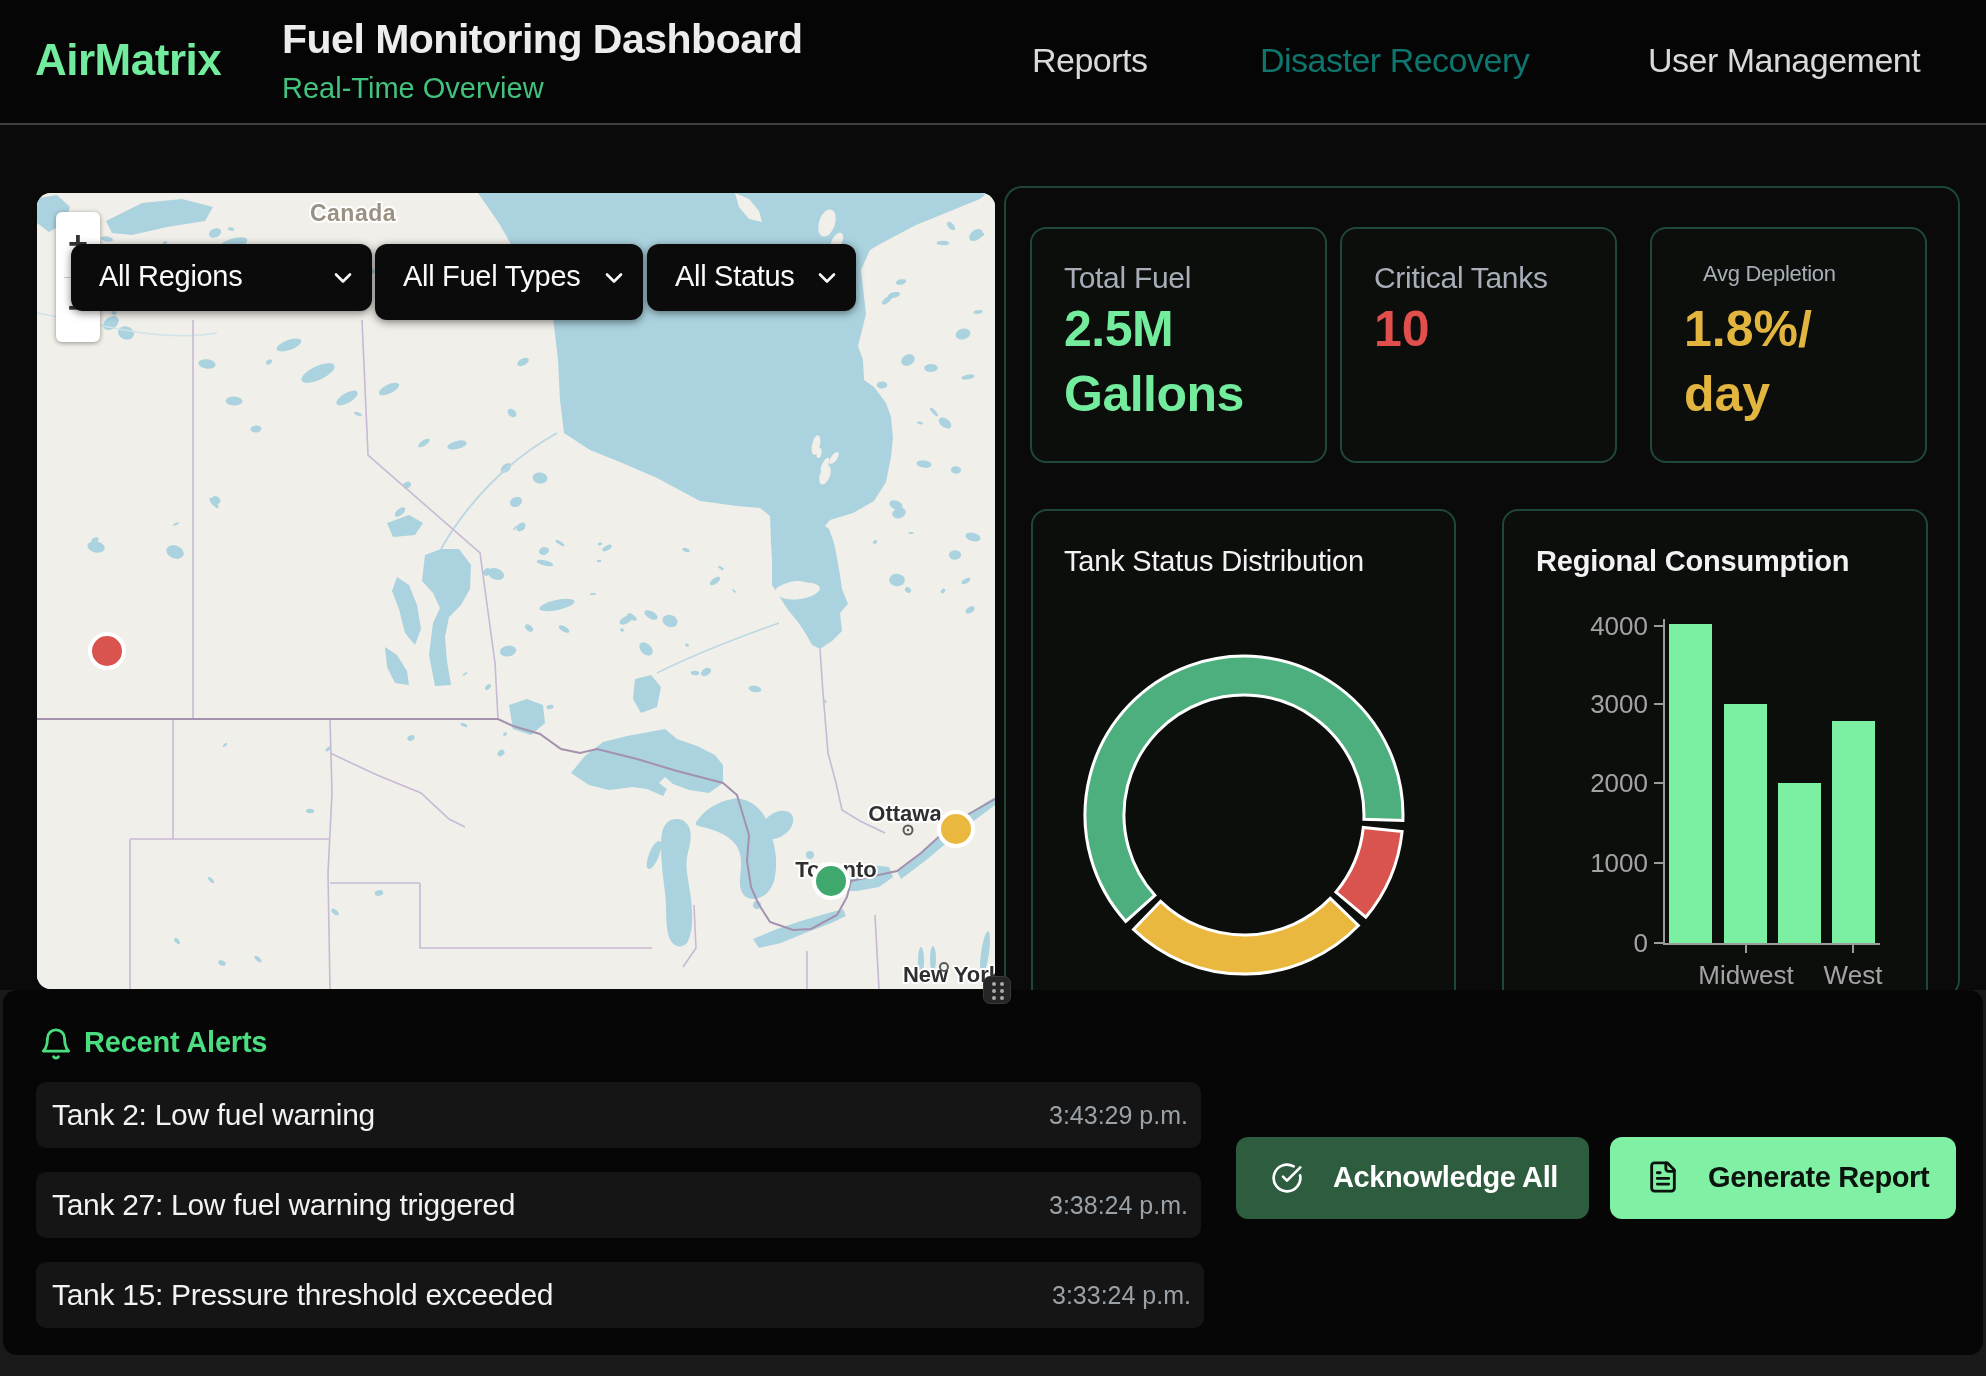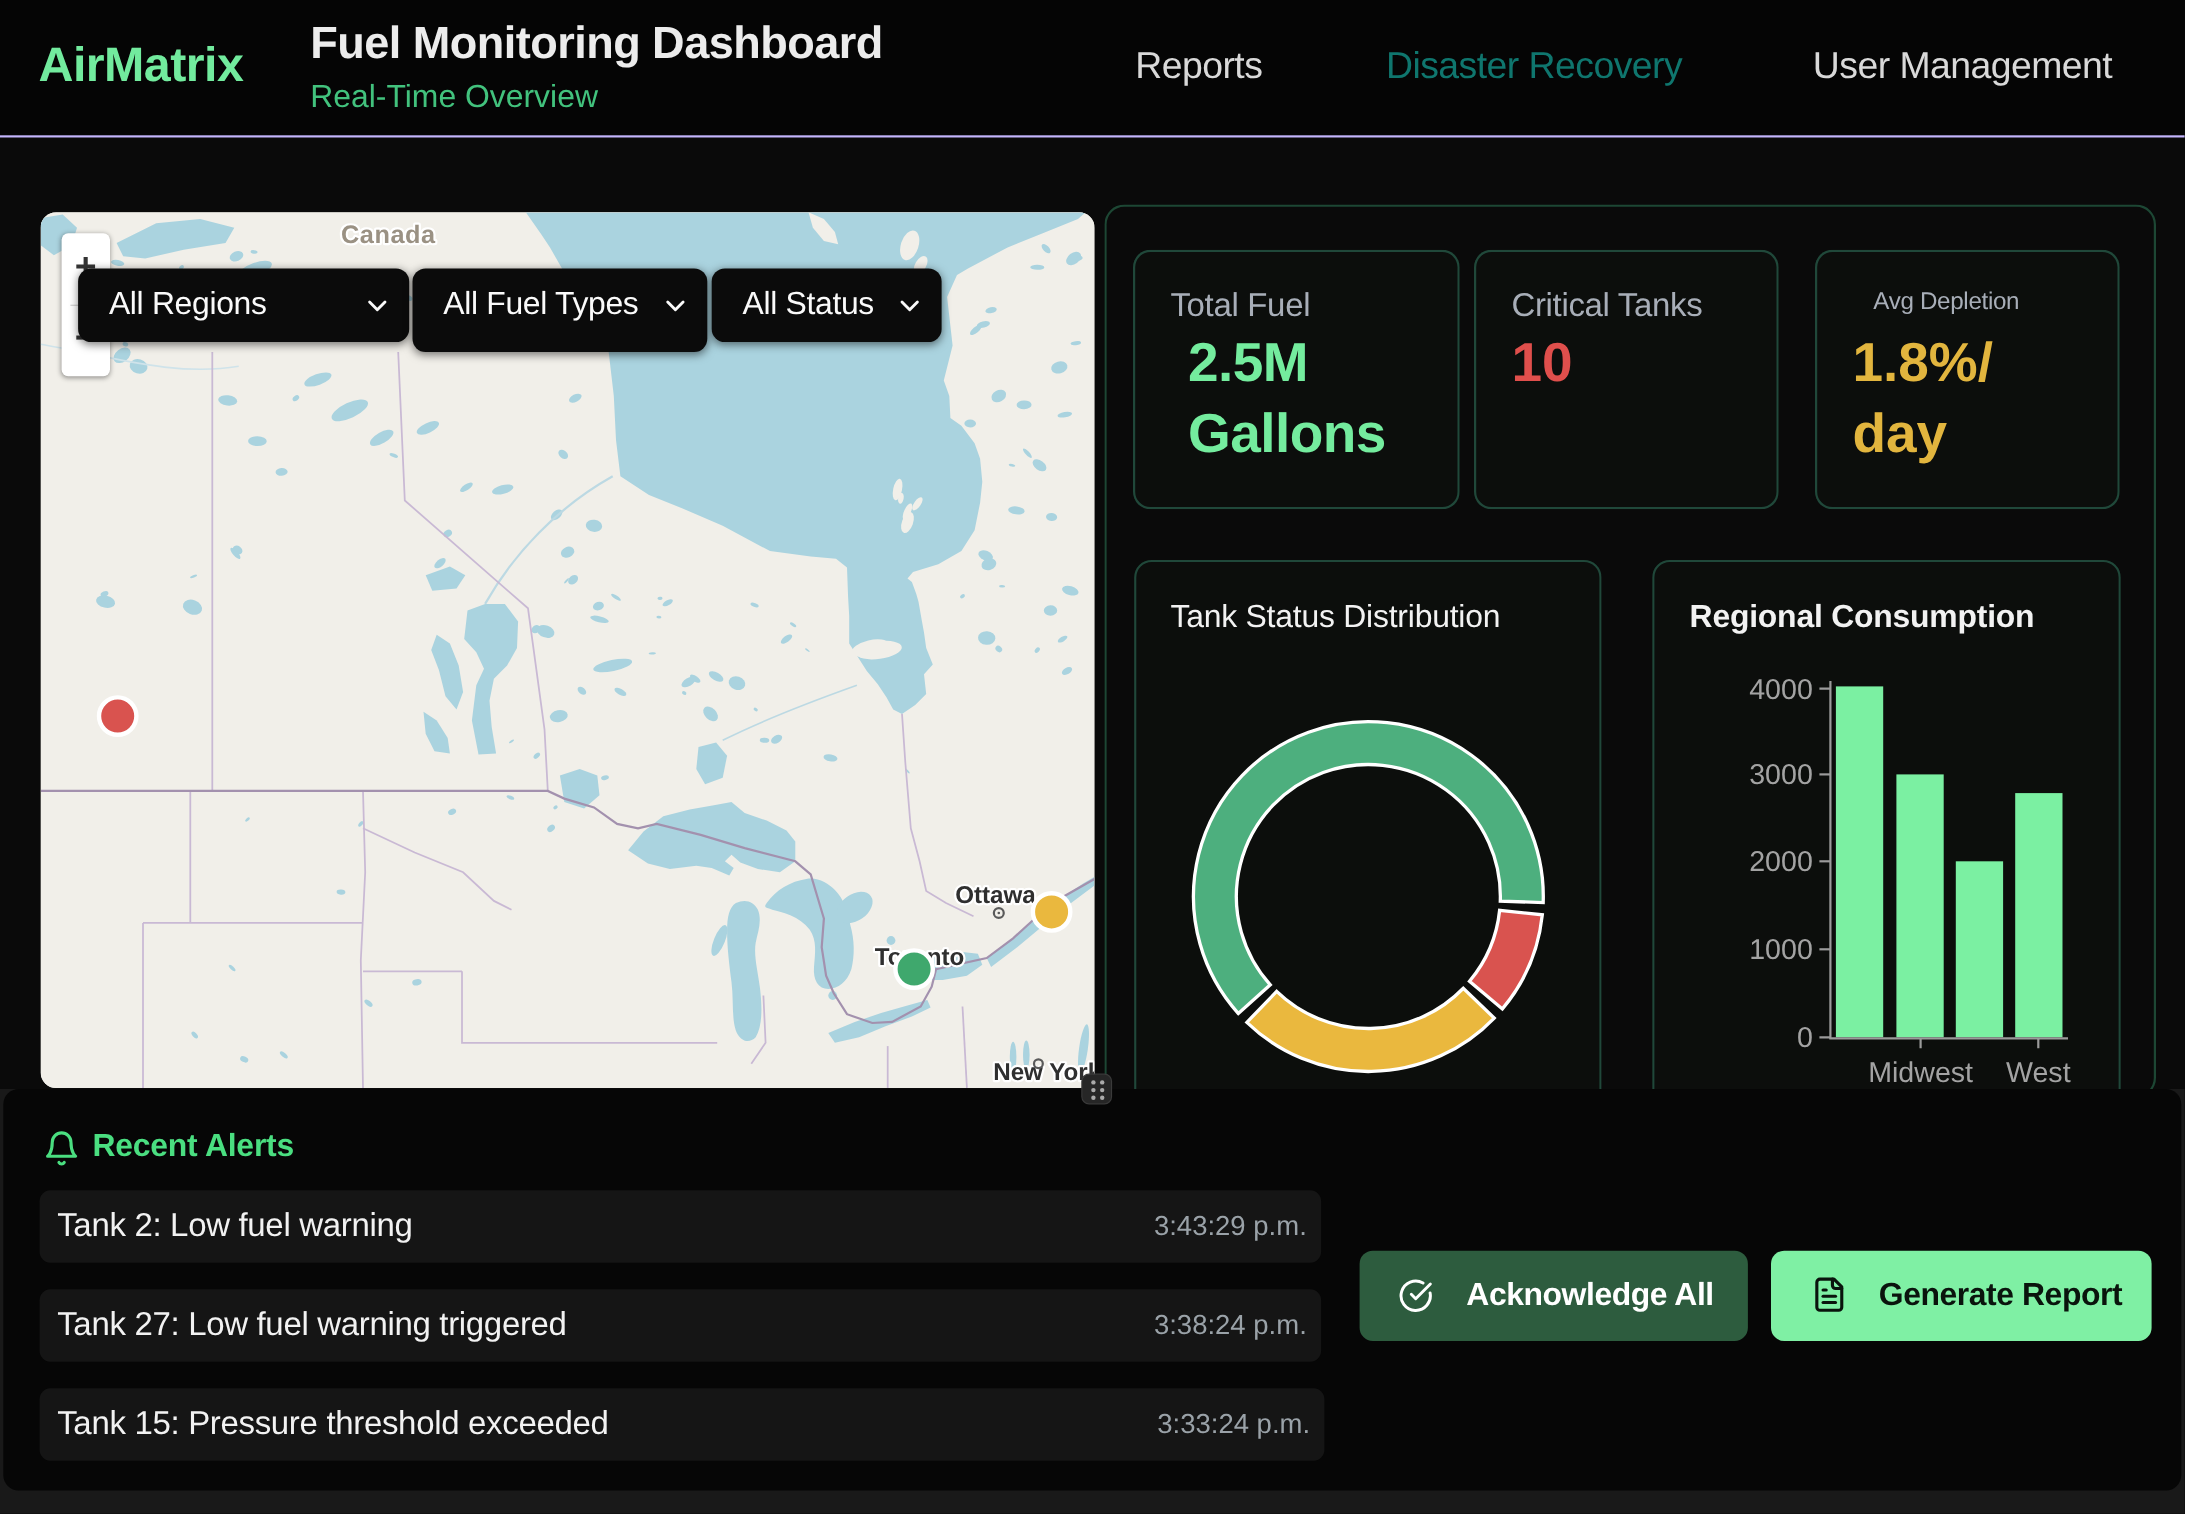--- a/index.html
+++ b/index.html
@@ -2,21 +2,21 @@
 <html><head><meta charset="utf-8">
 <style>
   * { margin:0; padding:0; box-sizing:border-box; }
   html,body { width:1986px; height:1376px; background:#0a0a0a; font-family:"Liberation Sans", sans-serif; overflow:hidden; }
   .abs { position:absolute; }
   .nowrap { white-space:nowrap; }
 </style></head>
 <body>
 <div class="abs" style="left:0;top:0;width:1986px;height:1376px;">
 
-  <div class="abs" style="left:0;top:0;width:1986px;height:125px;background:#050505;border-bottom:2px solid #c4b5fd;">
+  <div class="abs" style="left:0;top:0;width:1986px;height:125px;background:#050505;border-bottom:2px solid #404040;">
     <div class="abs nowrap" style="left:35px;top:35px;font-size:44px;font-weight:bold;color:#72eb9e;letter-spacing:-0.5px;">AirMatrix</div>
     <div class="abs nowrap" style="left:282px;top:16px;font-size:41px;font-weight:bold;color:#ececec;letter-spacing:-0.5px;">Fuel Monitoring Dashboard</div>
     <div class="abs nowrap" style="left:282px;top:72px;font-size:29px;color:#42c27d;">Real-Time Overview</div>
     <div class="abs nowrap" style="left:1032px;top:41px;font-size:34px;color:#d9d9d9;letter-spacing:-0.5px;">Reports</div>
     <div class="abs nowrap" style="left:1260px;top:41px;font-size:34px;color:#0f766e;letter-spacing:-0.5px;">Disaster Recovery</div>
     <div class="abs nowrap" style="left:1648px;top:41px;font-size:34px;color:#d9d9d9;letter-spacing:-0.5px;">User Management</div>
   </div>
 
   <div class="abs" style="left:37px;top:193px;width:958px;height:796px;border-radius:14px;overflow:hidden;background:#f1efe9;">
     <svg width="958" height="796" viewBox="0 0 958 796">
@@ -250,21 +250,21 @@
       <svg class="abs" style="right:17px;top:22px;" width="24" height="24" viewBox="0 0 24 24" fill="none" stroke="#fafafa" stroke-width="2.6" stroke-linecap="round" stroke-linejoin="round">
           <path d="M5 8.5 L12 15.5 L19 8.5"></path>
         </svg>
     </div>
   </div>
 
   <div class="abs" style="left:1004px;top:186px;width:956px;height:812px;border-radius:18px;box-shadow:inset 0 0 0 2px #1d4734;background:#0a0a0a;overflow:hidden;">
 
     <div class="abs" style="left:26px;top:41px;width:297px;height:236px;border-radius:16px;box-shadow:inset 0 0 0 2px #20483a;background:#0c0e0c;">
       <div class="abs nowrap" style="left:34px;top:34px;font-size:30px;color:#a8aeb8;letter-spacing:-0.3px;">Total Fuel</div>
-      <div class="abs" style="left:50px;top:70px;width:210px;font-size:50px;line-height:65px;font-weight:bold;color:#74ec9e;letter-spacing:-0.5px;">2.5M Gallons</div>
+      <div class="abs" style="left:34px;top:70px;width:210px;font-size:50px;line-height:65px;font-weight:bold;color:#74ec9e;letter-spacing:-0.5px;">2.5M Gallons</div>
     </div>
     <div class="abs" style="left:336px;top:41px;width:277px;height:236px;border-radius:16px;box-shadow:inset 0 0 0 2px #20483a;background:#0c0e0c;">
       <div class="abs nowrap" style="left:34px;top:34px;font-size:30px;color:#a8aeb8;letter-spacing:-0.3px;">Critical Tanks</div>
       <div class="abs" style="left:34px;top:70px;font-size:50px;line-height:65px;font-weight:bold;color:#e04f4c;">10</div>
     </div>
     <div class="abs" style="left:646px;top:41px;width:277px;height:236px;border-radius:16px;box-shadow:inset 0 0 0 2px #20483a;background:#0c0e0c;">
       <div class="abs nowrap" style="left:34px;top:34px;font-size:22px;color:#a8aeb8;letter-spacing:-0.3px;margin-left:19px;">Avg Depletion</div>
       <div class="abs" style="left:34px;top:70px;width:200px;font-size:50px;line-height:65px;font-weight:bold;color:#e2b53e;">1.8%/ day</div>
     </div>
 

